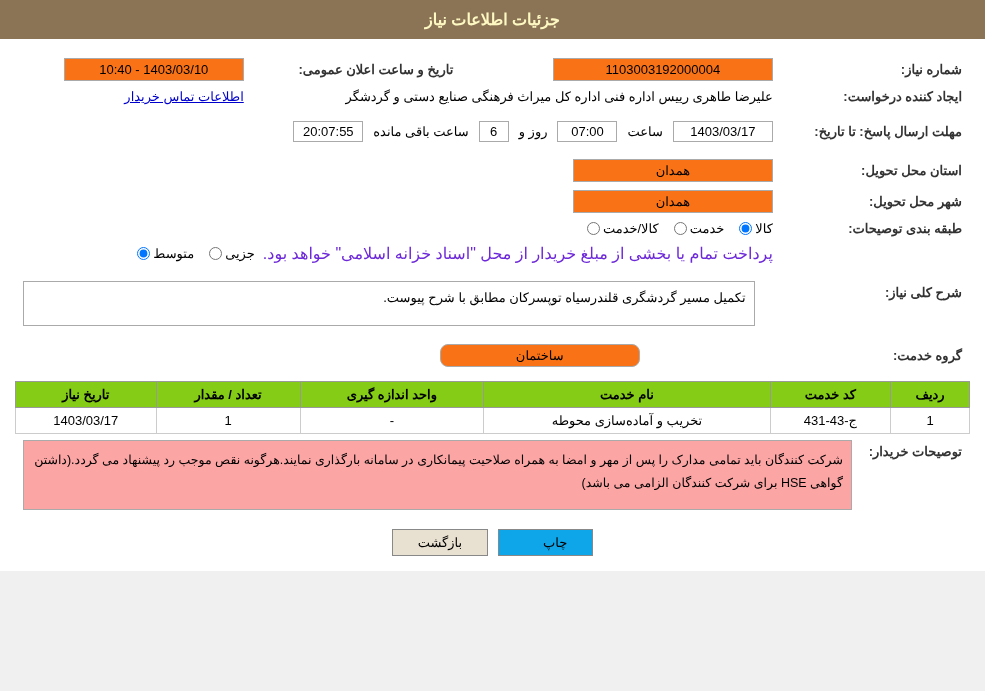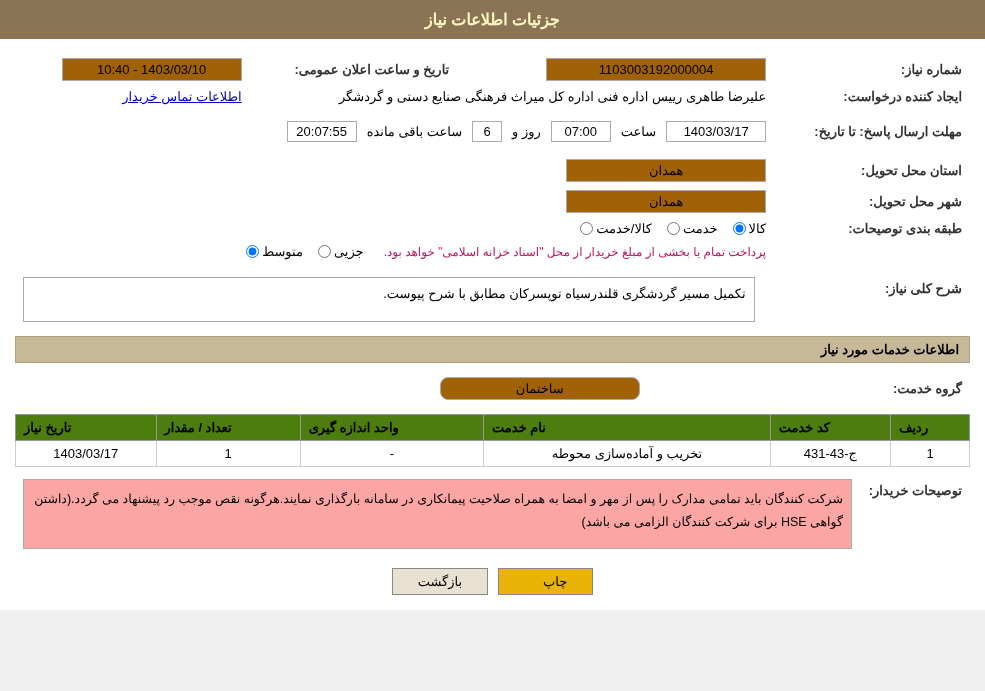--- a/index.html
+++ b/index.html
@@ -39,21 +39,21 @@
       font-weight: bold;
       color: #333;
       white-space: nowrap;
       width: auto;
     }
     .value-cell {
       text-align: right;
     }
     .input-box {
       border: 1px solid #aaa;
-      background: #a16207;
+      background: #f97316;
       padding: 3px 0;
       min-height: 22px;
       display: inline-block;
     }
     .input-wide {
       width: 100%;
     }
     .link-blue {
       color: #0000cc;
       text-decoration: underline;
@@ -88,24 +88,24 @@
       font-weight: bold;
       margin: 10px 0;
       border: 1px solid #b0a080;
     }
     .service-table {
       width: 100%;
       border-collapse: collapse;
       margin-top: 8px;
     }
     .service-table th {
-      background: #4d7c0f;
+      background: #84cc16;
       border: 1px solid #999;
       padding: 5px 8px;
-      text-align: left;
+      text-align: center;
       font-weight: bold;
     }
     .service-table td {
       border: 1px solid #ccc;
       padding: 5px 8px;
       text-align: center;
     }
     .service-table tr:nth-child(even) td {
       background: #f9f9f9;
     }
@@ -127,21 +127,21 @@
       padding: 5px 25px;
       border: 1px solid #888;
       cursor: pointer;
       font-size: 13px;
       font-family: Tahoma, Arial, sans-serif;
     }
     .btn-back {
       background: #e8e0d0;
     }
     .btn-print {
-      background: #eab308;
+      background: #0ea5e9;
       padding-left: 44px;
     }
     .buyer-notes {
       border: 1px solid #aaa;
       padding: 8px;
       min-height: 70px;
       background: #fca5a5;
       text-align: right;
       width: 100%;
       font-size: 12.5px;
@@ -222,52 +222,49 @@
             <label class="radio-item">
               <span>کالا</span>
               <input type="radio" name="tabaqe" checked="" style="">
             </label>
           </div>
         </td>
       </tr>
       <tr>
         <td class="label-cell"></td>
         <td class="value-cell" colspan="4">
-          <div style="display:flex; align-items:center; gap:20px; flex-direction:row-reverse; justify-content:flex-end;">
+          <div style="display:flex; align-items:center; gap:8px; flex-direction:row-reverse; justify-content:flex-end;">
             <div class="radio-group" style="margin-left:15px;">
               <label class="radio-item">
                 <span>متوسط</span>
                 <input type="radio" name="farayand" checked="" style="">
               </label>
               <label class="radio-item">
                 <span>جزیی</span>
                 <input type="radio" name="farayand" style="">
               </label>
             </div>
-            <span style="font-size:12px; color:#be185d;">پرداخت تمام یا بخشی از مبلغ خریدار از محل "اسناد خزانه اسلامی" خواهد بود.</span>
+            <span style="font-size:16px; color:#6d28d9;">پرداخت تمام یا بخشی از مبلغ خریدار از محل "اسناد خزانه اسلامی" خواهد بود.</span>
           </div>
         </td>
       </tr>
     </tbody>
       </table>
 
     <table class="form-table">
       <tbody>
           <tr>
         <td class="label-cell" style="vertical-align:top; padding-top:8px; min-width:110px;">شرح کلی نیاز:</td>
         <td>
           <div class="description-box">تکمیل مسیر گردشگری قلندرسیاه توپسرکان مطابق با شرح پیوست.</div>
         </td>
       </tr>
     </tbody>
       </table>
 
-    <div class="divider-section">
-      <span>اطلاعات خدمات مورد نیاز</span>
-    </div>
 
     <table class="form-table">
       <tbody>
           <tr>
         <td class="label-cell" style="min-width:110px;">گروه خدمت:</td>
         <td>
           <div class="input-box" style="min-width:200px; text-align:center;border-radius:8px;">ساختمان</div>
         </td>
       </tr>
     </tbody>
@@ -289,21 +286,21 @@
           <td>1</td>
           <td>ج-43-431</td>
           <td>تخریب و آماده‌سازی محوطه</td>
           <td>-</td>
           <td>1</td>
           <td>1403/03/17</td>
         </tr>
       </tbody>
     </table>
 
-    <table class="form-table" style="margin-top:8px;">
+    <table class="form-table" style="margin-top:2px;">
       <tbody>
           <tr>
         <td class="label-cell" style="vertical-align:top; padding-top:8px; min-width:110px;">توصیحات خریدار:</td>
         <td>
           <div class="buyer-notes">شرکت کنندگان باید تمامی مدارک را پس از مهر و امضا به همراه صلاحیت پیمانکاری در سامانه بارگذاری نمایند.هرگونه نقص موجب رد پیشنهاد می گردد.(داشتن گواهی HSE برای شرکت کنندگان الزامی می باشد)</div>
         </td>
       </tr>
     </tbody>
       </table>
 

